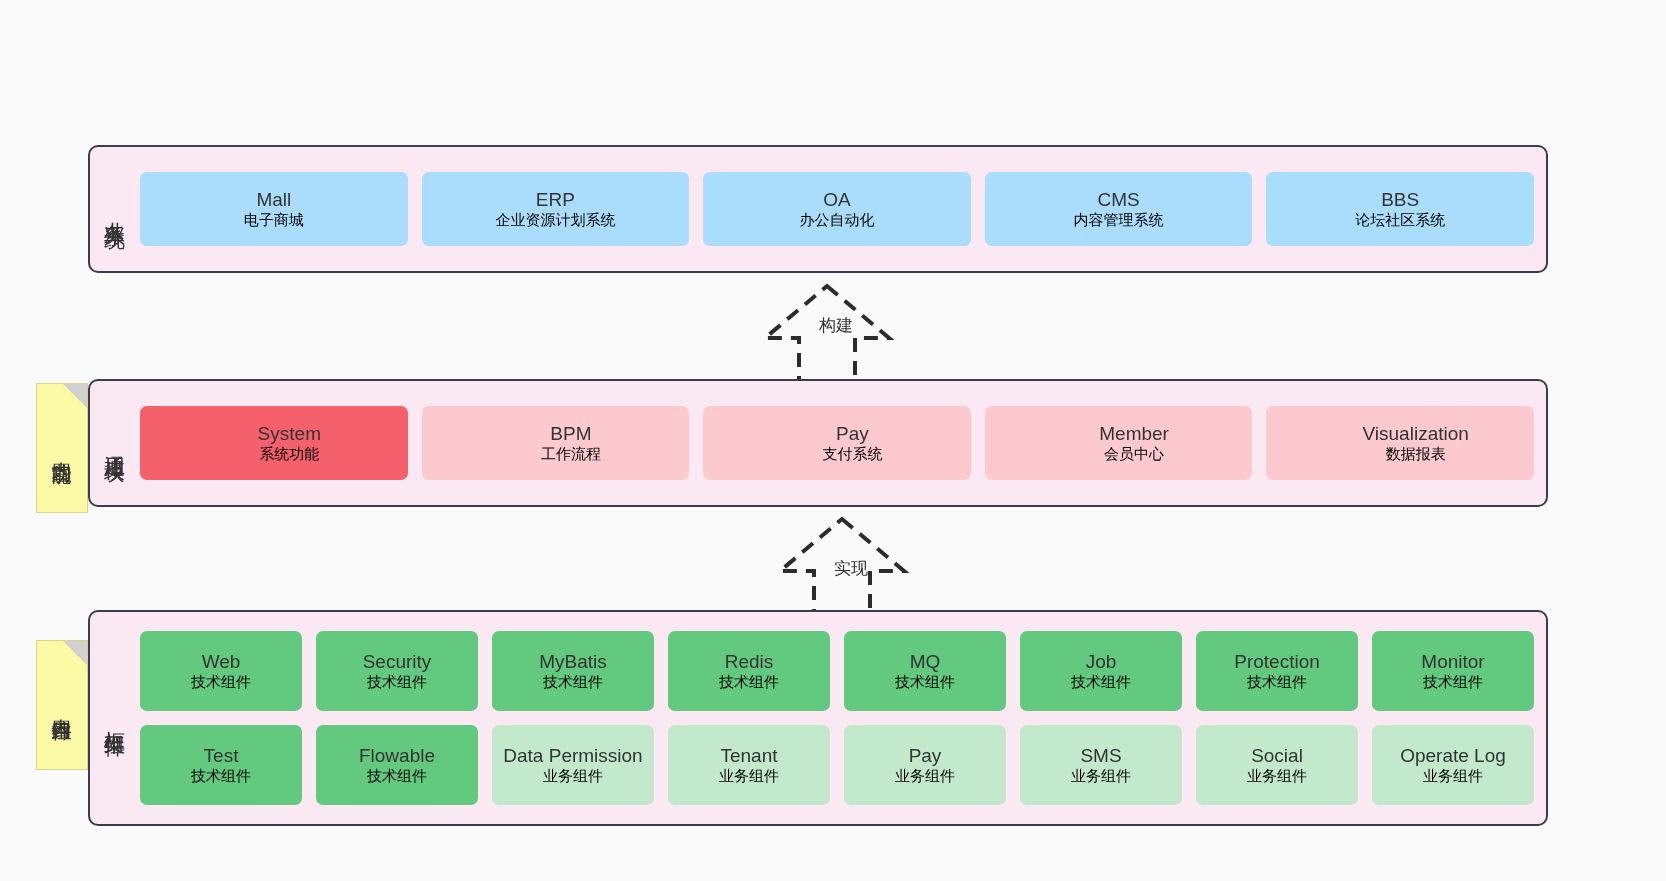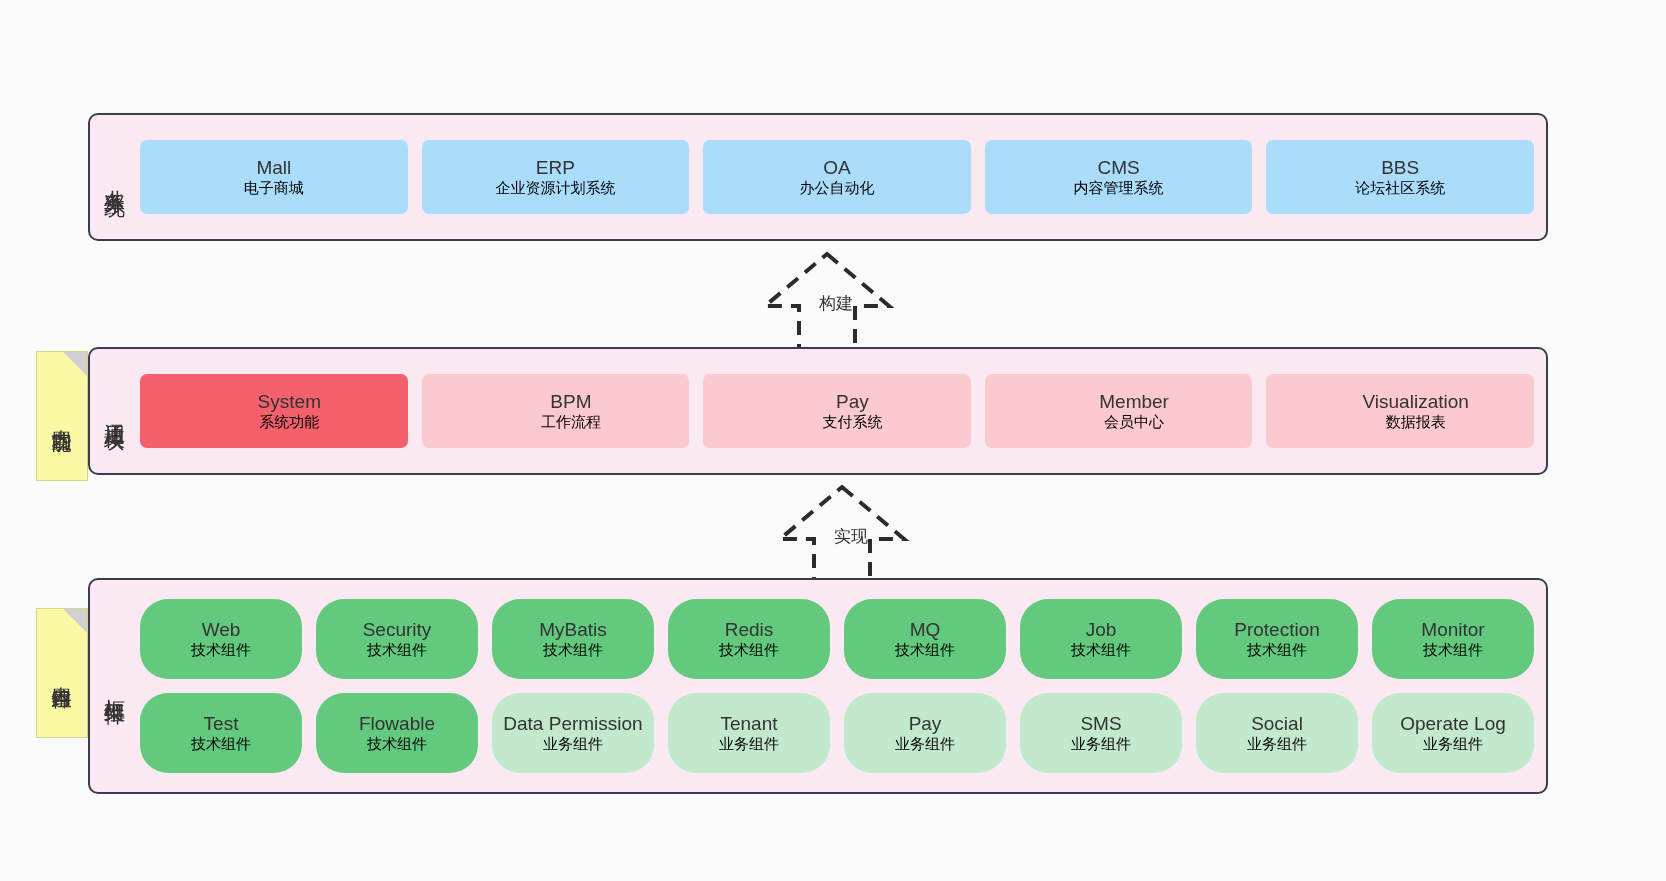--- a/index.html
+++ b/index.html
@@ -12,20 +12,21 @@
     background: #fafafa;
     font-family: "Liberation Sans", "DejaVu Sans", sans-serif;
     color: #333333;
     overflow: hidden;
     position: relative;
   }
 
   .canvas {
     position: absolute;
     inset: 0;
+    margin-top: 32px;
   }
 
   
   .layer {
     position: absolute;
     box-sizing: border-box;
     background: #fae9f3;
     border: 2px solid #3c3c4c;
     border-radius: 10px;
     display: flex;
@@ -92,21 +93,21 @@
   .card.green       { background: #62c97e; }
   .card.green-light { background: #c2e9cc; }
 
   
   #layer-business  { left: 88px;  top: 113px; width: 1460px; height: 128px; }
   #layer-module    { left: 88px;  top: 347px; width: 1460px; height: 128px; }
   #layer-framework { left: 88px;  top: 578px; width: 1460px; height: 216px; }
 
   #layer-business  .card { height: 74px; }
   #layer-module    .card { height: 74px; padding-left: 31px; }
-  #layer-framework .card { height: 80px; border-radius: 28px; }
+  #layer-framework .card { height: 80px; }
 
   
   .note {
     position: absolute;
     box-sizing: border-box;
     background: #fbf8a6;
     border: 1px solid #d8d488;
     display: flex;
     align-items: center;
     justify-content: center;
@@ -143,21 +144,21 @@
   .arrow svg { display: block; overflow: visible; }
 
   .arrow-label {
     position: absolute;
     font-size: 17px;
     color: #333333;
     background: transparent;
     user-select: none;
     white-space: nowrap;
   }
-  #arrow-build .arrow-label { left: 82px; top: 42px; }
+  #arrow-build .arrow-label { left: 82px; top: 32px; }
   #arrow-impl  .arrow-label { left: 82px; top: 42px; }
 </style>
 </head>
 <body>
 
 <div class="canvas">
 
   <div class="note" id="note-module">
     <span>内置功能</span>
   </div>

